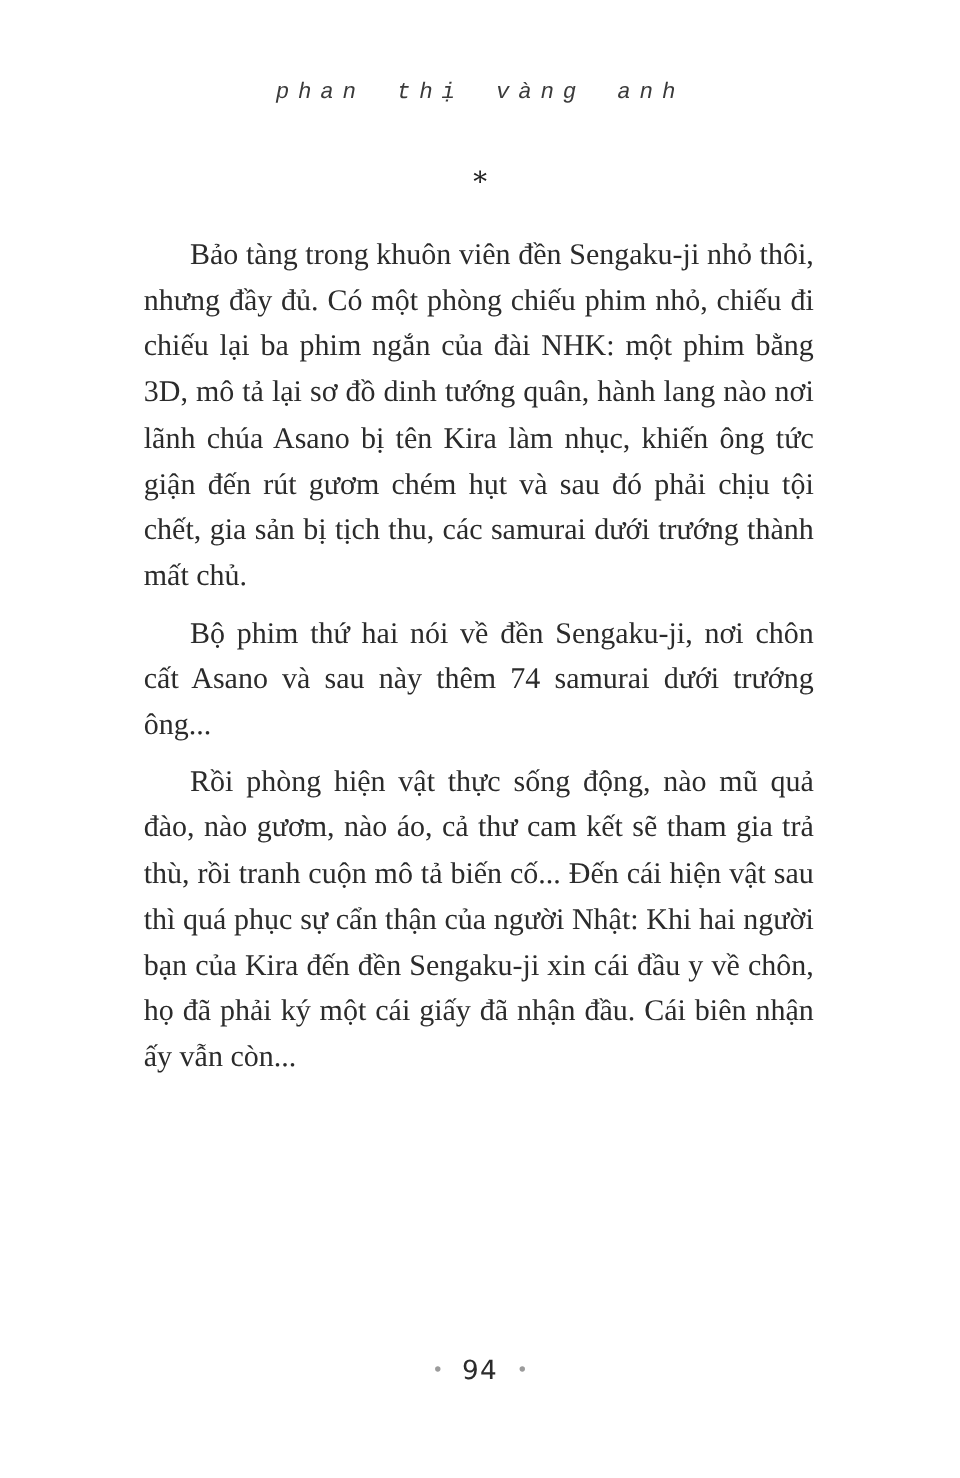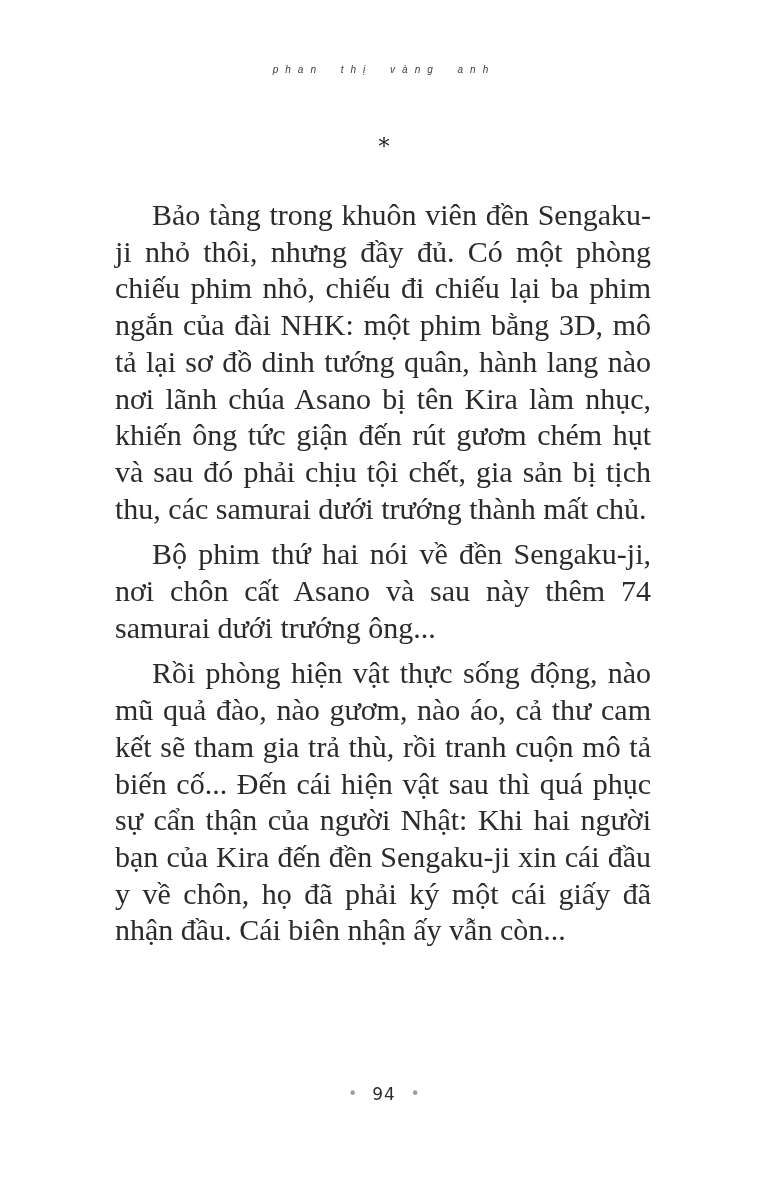--- a/index.html
+++ b/index.html
@@ -16,43 +16,43 @@
     position: absolute;
     inset: 0;
     background: #ffffff;
   }
   .running-head {
     position: absolute;
     top: 64px;
     left: 0;
     width: 100%;
     text-align: center;
-    font-family: Liberation Sans, sans-serif;
+    font-family: Liberation Mono, monospace;
     font-style: italic;
-    font-size: 10px;
+    font-size: 18px;
     letter-spacing: 7px;
     word-spacing: 8px;
     color: #3a3a3a;
   }
   .section-separator {
     position: absolute;
     top: 134px;
     left: 0;
     width: 100%;
     text-align: center;
     font-family: "DejaVu Serif", serif;
     font-size: 22px;
     color: #1e1e1e;
   }
   .text-block {
     position: absolute;
-    top: 197px;
+    top: 186px;
     left: 115px;
     width: 536px;
-    font-size: 30px;
+    font-size: 24px;
     line-height: 36.7px;
     text-align: justify;
   }
   .text-block p {
     text-indent: 37px;
     margin-bottom: 9px;
     color: #2b2b2b;
   }
   .page-footer {
     position: absolute;
@@ -66,21 +66,21 @@
   }
   .folio-dot {
     color: #9b9b9b;
     font-size: 15px;
     line-height: 1;
     font-family: "DejaVu Sans", sans-serif;
   }
   .folio-number {
     font-family: "DejaVu Sans", sans-serif;
     font-weight: normal;
-    font-size: 17px;
+    font-size: 21px;
     color: #2b2b2b;
     letter-spacing: 1px;
   }
 </style>
 </head>
 <body>
 
 <div class="book-page">
 
   <div class="running-head">phan thị vàng anh</div>

